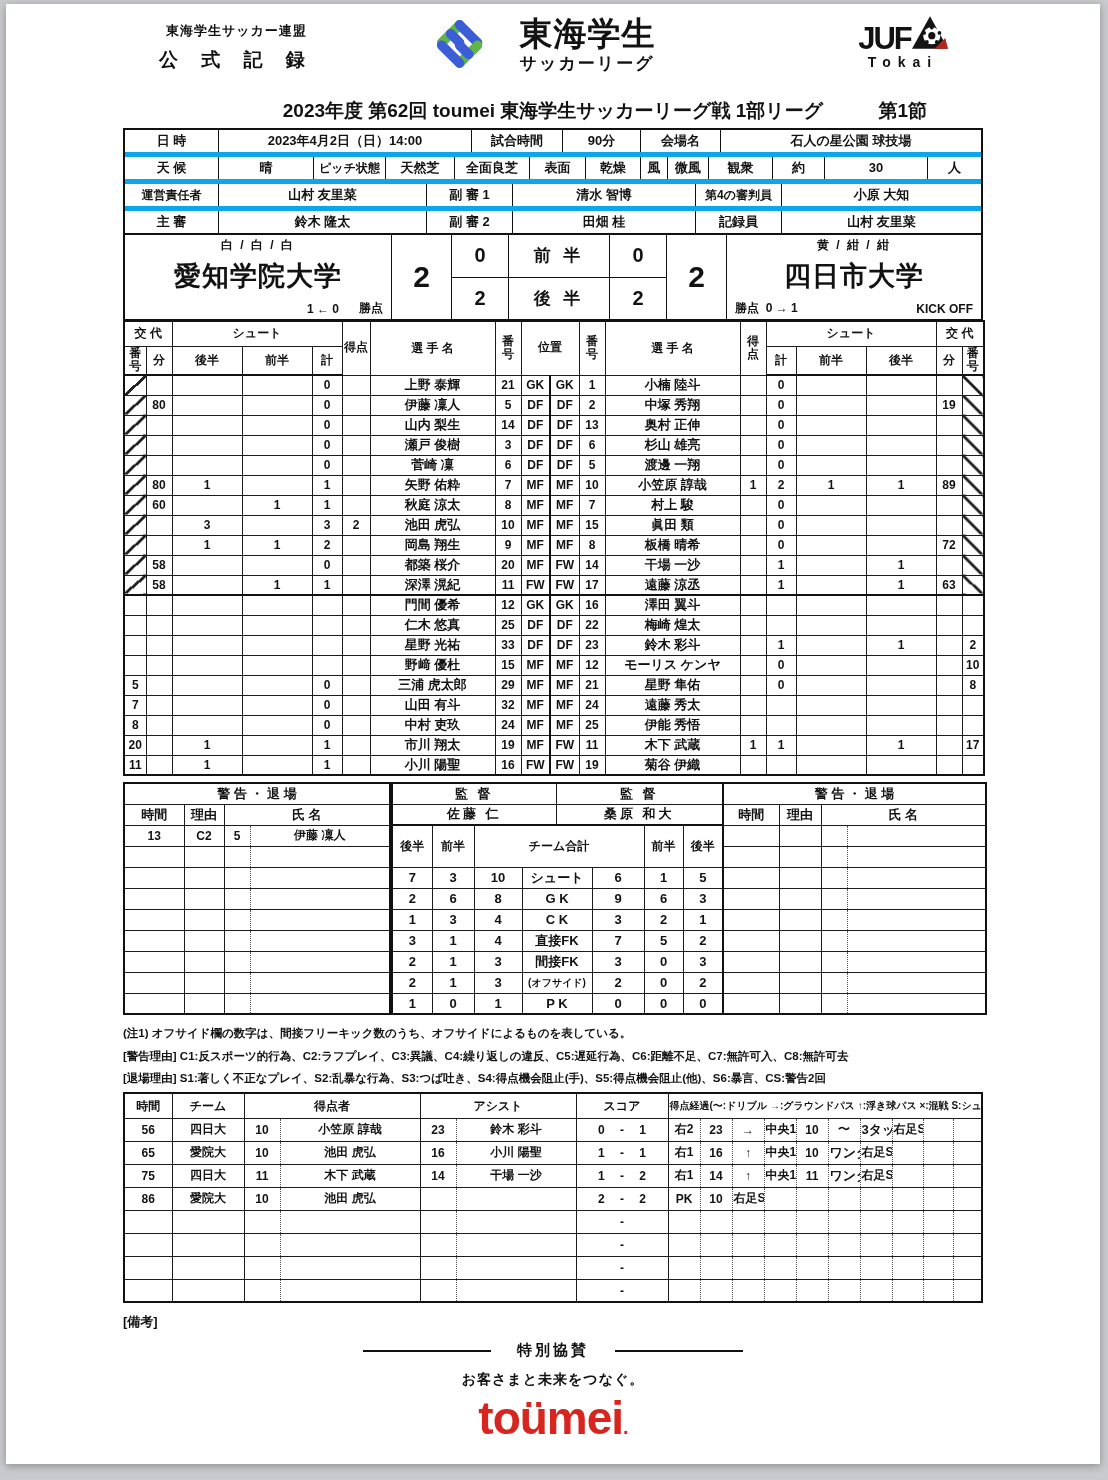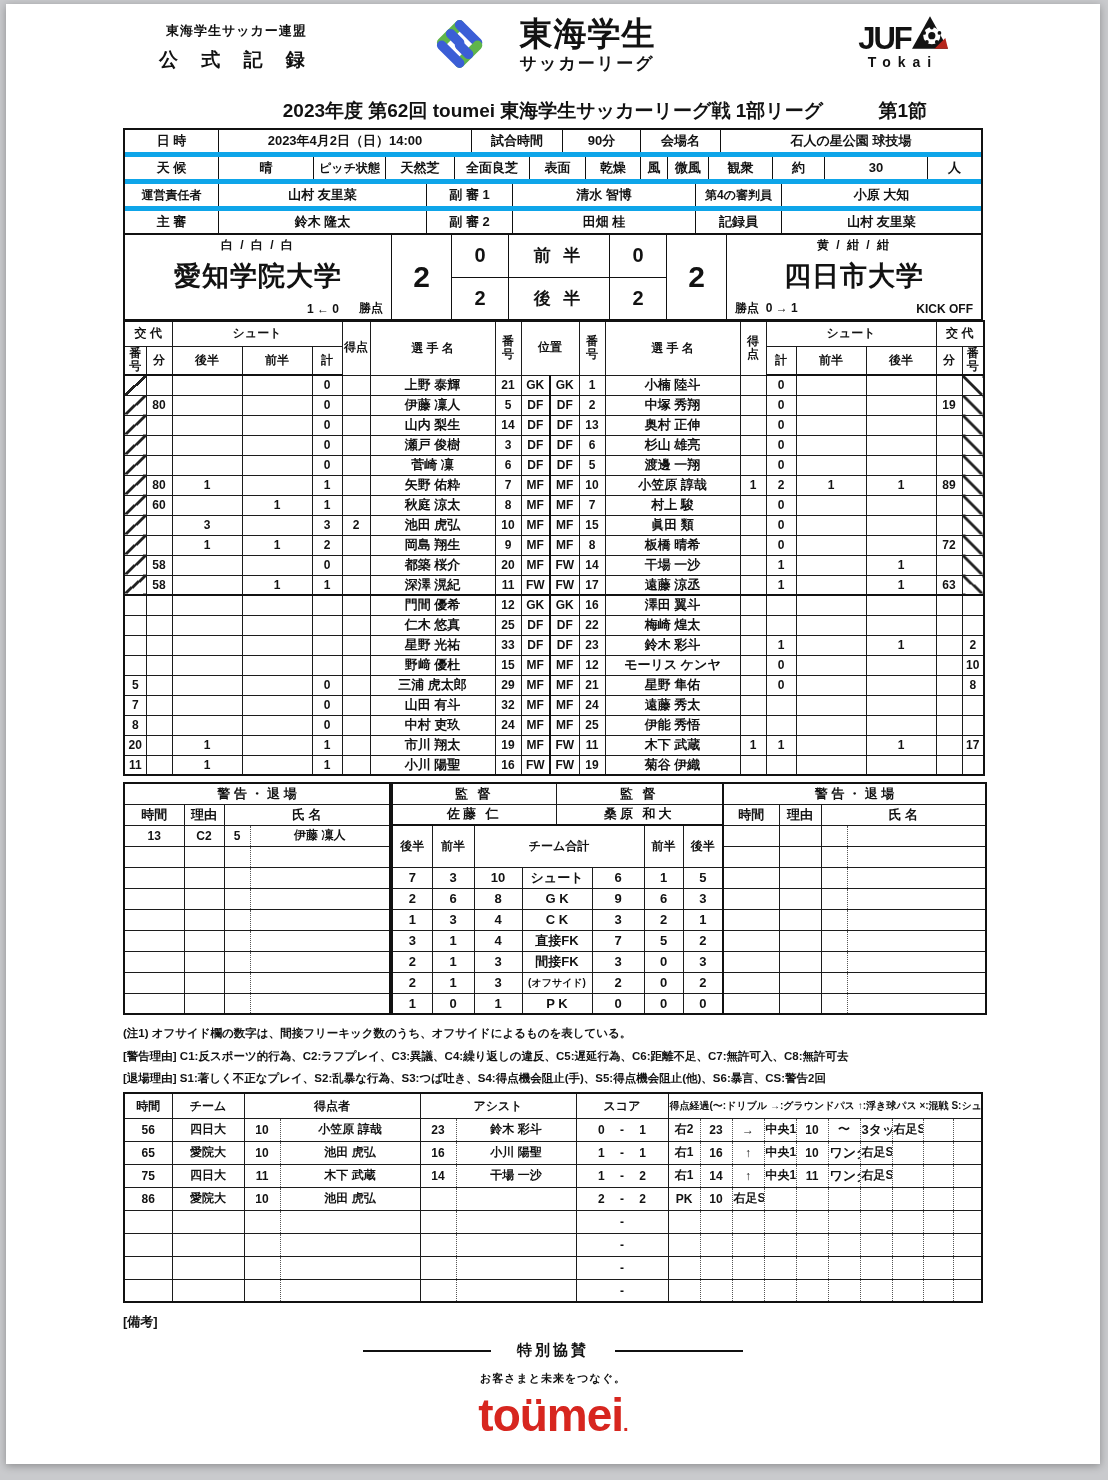--- a/index.html
+++ b/index.html
@@ -95,21 +95,21 @@
   .g-seq { border-left:1px dotted #555; border-right:1px dotted #555; font-size:11px; }
   .g-seq.first { border-left:1px solid #1c1c1c; }
   .g-seq.sm { font-size:13px; }
 
   
   .remarks { margin-top:10px; font-size:13px; font-weight:700; }
   .sponsor { margin-top:10px; text-align:center; }
   .sp-row { display:flex; align-items:center; justify-content:center; gap:26px; }
   .sp-line { width:128px; height:2px; background:#111; }
   .sp-label { font-size:15px; font-weight:700; letter-spacing:3px; }
-  .tagline { font-size:11px; font-weight:800; margin-top:11px; letter-spacing:1px; }
+  .tagline { font-size:14px; font-weight:800; margin-top:11px; letter-spacing:1px; }
   .toumei { margin-top:2px; font-size:46px; font-weight:800; color:#d7261f; letter-spacing:-1px; }
   .toumei-dot { font-size:20px; font-weight:800; color:#d7261f; }
 </style>
 </head>
 <body>
 
 <div class="page">
 <div class="content">
 
   <div class="hdr">

